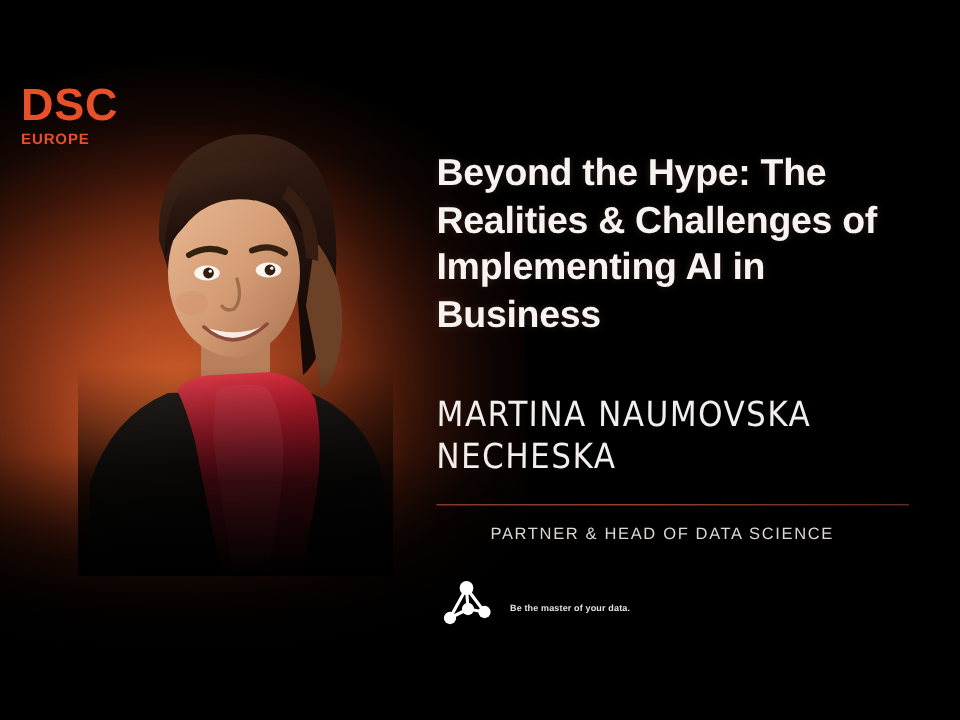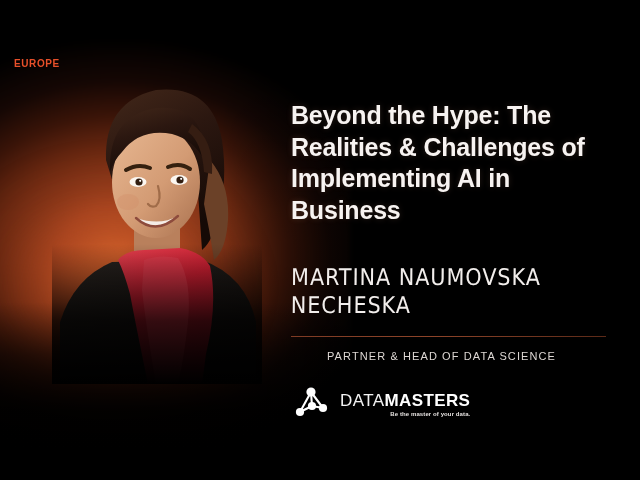--- a/index.html
+++ b/index.html
@@ -278,20 +278,21 @@
 
           <rect x="0" y="190" width="210" height="140" fill="url(#botfade)"></rect>
         </g>
       </svg>
     </div>
 
     <div class="fade-right"></div>
     <div class="fade-bottom"></div>
 
     <div id="dsc-badge">
+      <div class="dsc-main">DSC</div>
       <div class="dsc-sub">EUROPE</div>
     </div>
 
     <div id="text-col">
 
       <h1 id="talk-title">Beyond the Hype: The Realities &amp; Challenges of Implementing AI in Business</h1>
 
       <div id="speaker-name">MARTINA NAUMOVSKA NECHESKA</div>
 
       <div id="divider"></div>
@@ -308,22 +309,19 @@
               <line x1="9" y1="27" x2="21" y2="21"></line>
               <line x1="21" y1="21" x2="32" y2="23"></line>
             </g>
             <circle cx="20" cy="7" r="4.6" fill="#ffffff"></circle>
             <circle cx="9" cy="27" r="4.1" fill="#ffffff"></circle>
             <circle cx="21" cy="21" r="4.1" fill="#ffffff"></circle>
             <circle cx="32" cy="23" r="4.1" fill="#ffffff"></circle>
           </svg>
         </span>
         <span id="dm-words">
-          <span class="dm-name">
-            <span class="dm-data">DATA</span><span class="dm-masters">MASTERS</span>
-          </span>
           <span class="dm-tag">Be the master of your data.</span>
         </span>
       </div>
 
     </div>
   </div>
 </div>
 
 </body></html>

